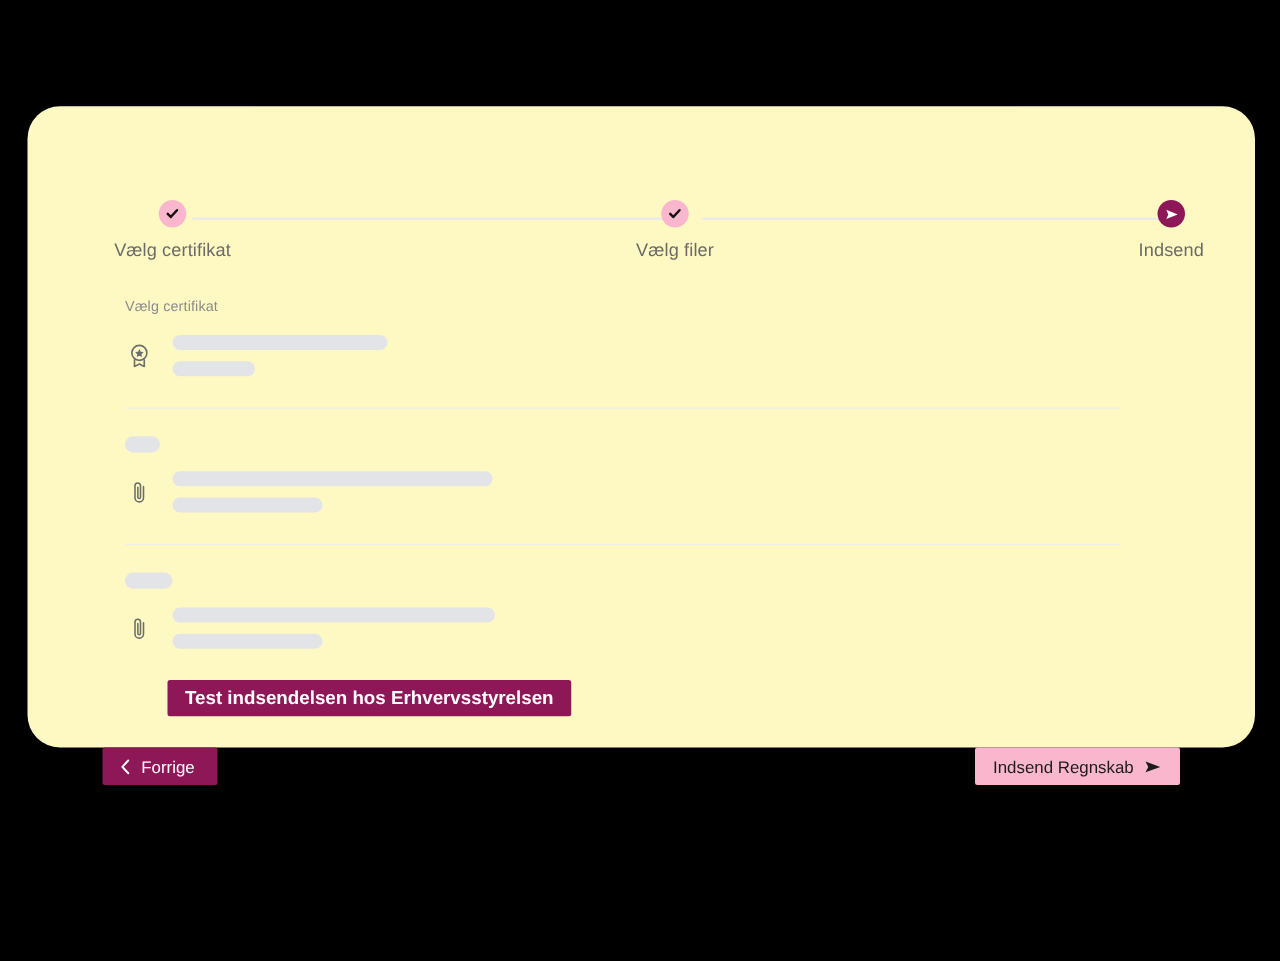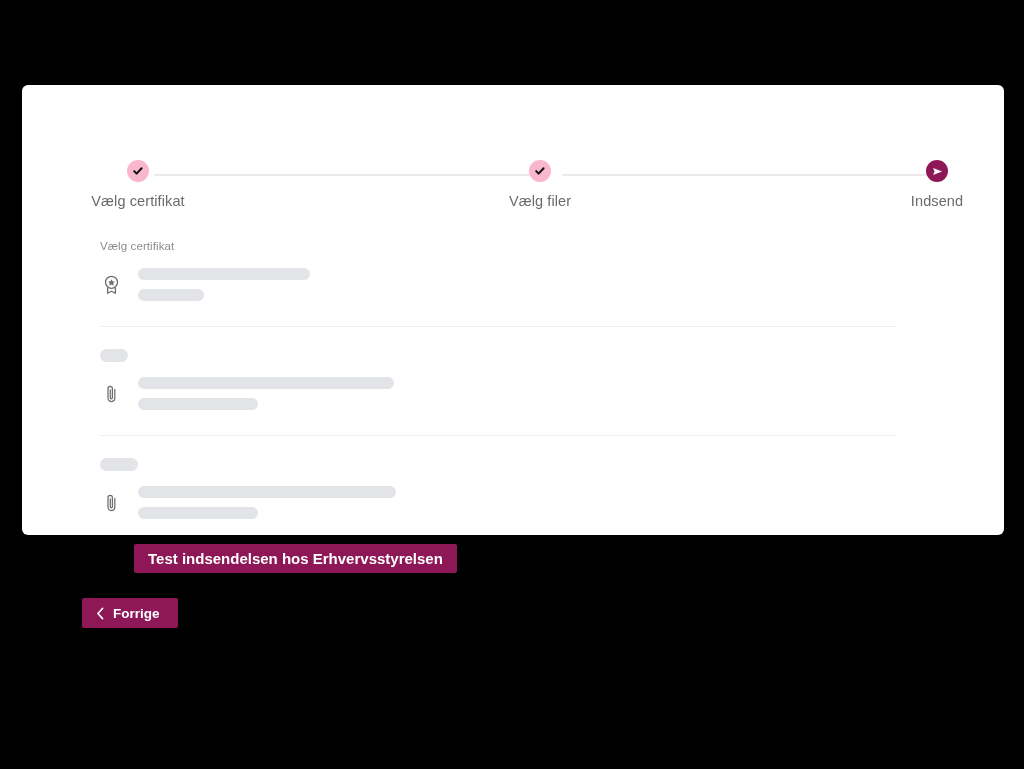--- a/index.html
+++ b/index.html
@@ -19,23 +19,23 @@
     height: 769px;
     background: #000000;
   }
 
   
   .card {
     position: absolute;
     left: 22px;
     top: 85px;
     width: 982px;
-    height: 450px;
-    background: #ffffff;
-    border-radius: 6px;
+    height: 513px;
+    background: #fef9c3;
+    border-radius: 26px;
   }
 
   
   .stepper {
     position: absolute;
     left: 0;
     top: 0;
     width: 982px;
     height: 140px;
   }
@@ -136,21 +136,20 @@
   .btn {
     display: inline-flex;
     align-items: center;
     justify-content: center;
     gap: 8px;
     border: none;
     cursor: pointer;
     font-family: "Liberation Sans", sans-serif;
     border-radius: 2px;
     white-space: nowrap;
-    font-weight: bold;
   }
   .btn-test {
     background: #8e1757;
     color: #ffffff;
     font-size: 15px;
     font-weight: bold;
     height: 29px;
     padding: 0 14px;
     margin-top: 22px;
     margin-left: 34px;
@@ -289,16 +288,24 @@
     <div class="footer">
       <button class="btn btn-prev">
         <span>
           <svg width="9" height="13" viewBox="0 0 9 13">
             <path d="M6.6 1.4 L1.9 6.5 L6.6 11.6" fill="none" stroke="#ffffff" stroke-width="1.6" stroke-linecap="round" stroke-linejoin="round"></path>
           </svg>
         </span>
         <span>Forrige</span>
       </button>
 
+      <button class="btn btn-submit">
+        <span>Indsend Regnskab</span>
+        <span>
+          <svg width="15" height="13" viewBox="0 0 15 13">
+            <path d="M1.4 2.2 L13.2 6.5 L1.4 10.8 L3.6 6.5 Z" fill="#1c1c1c"></path>
+          </svg>
+        </span>
+      </button>
     </div>
 
   </div>
 </div>
 
 </body></html>

